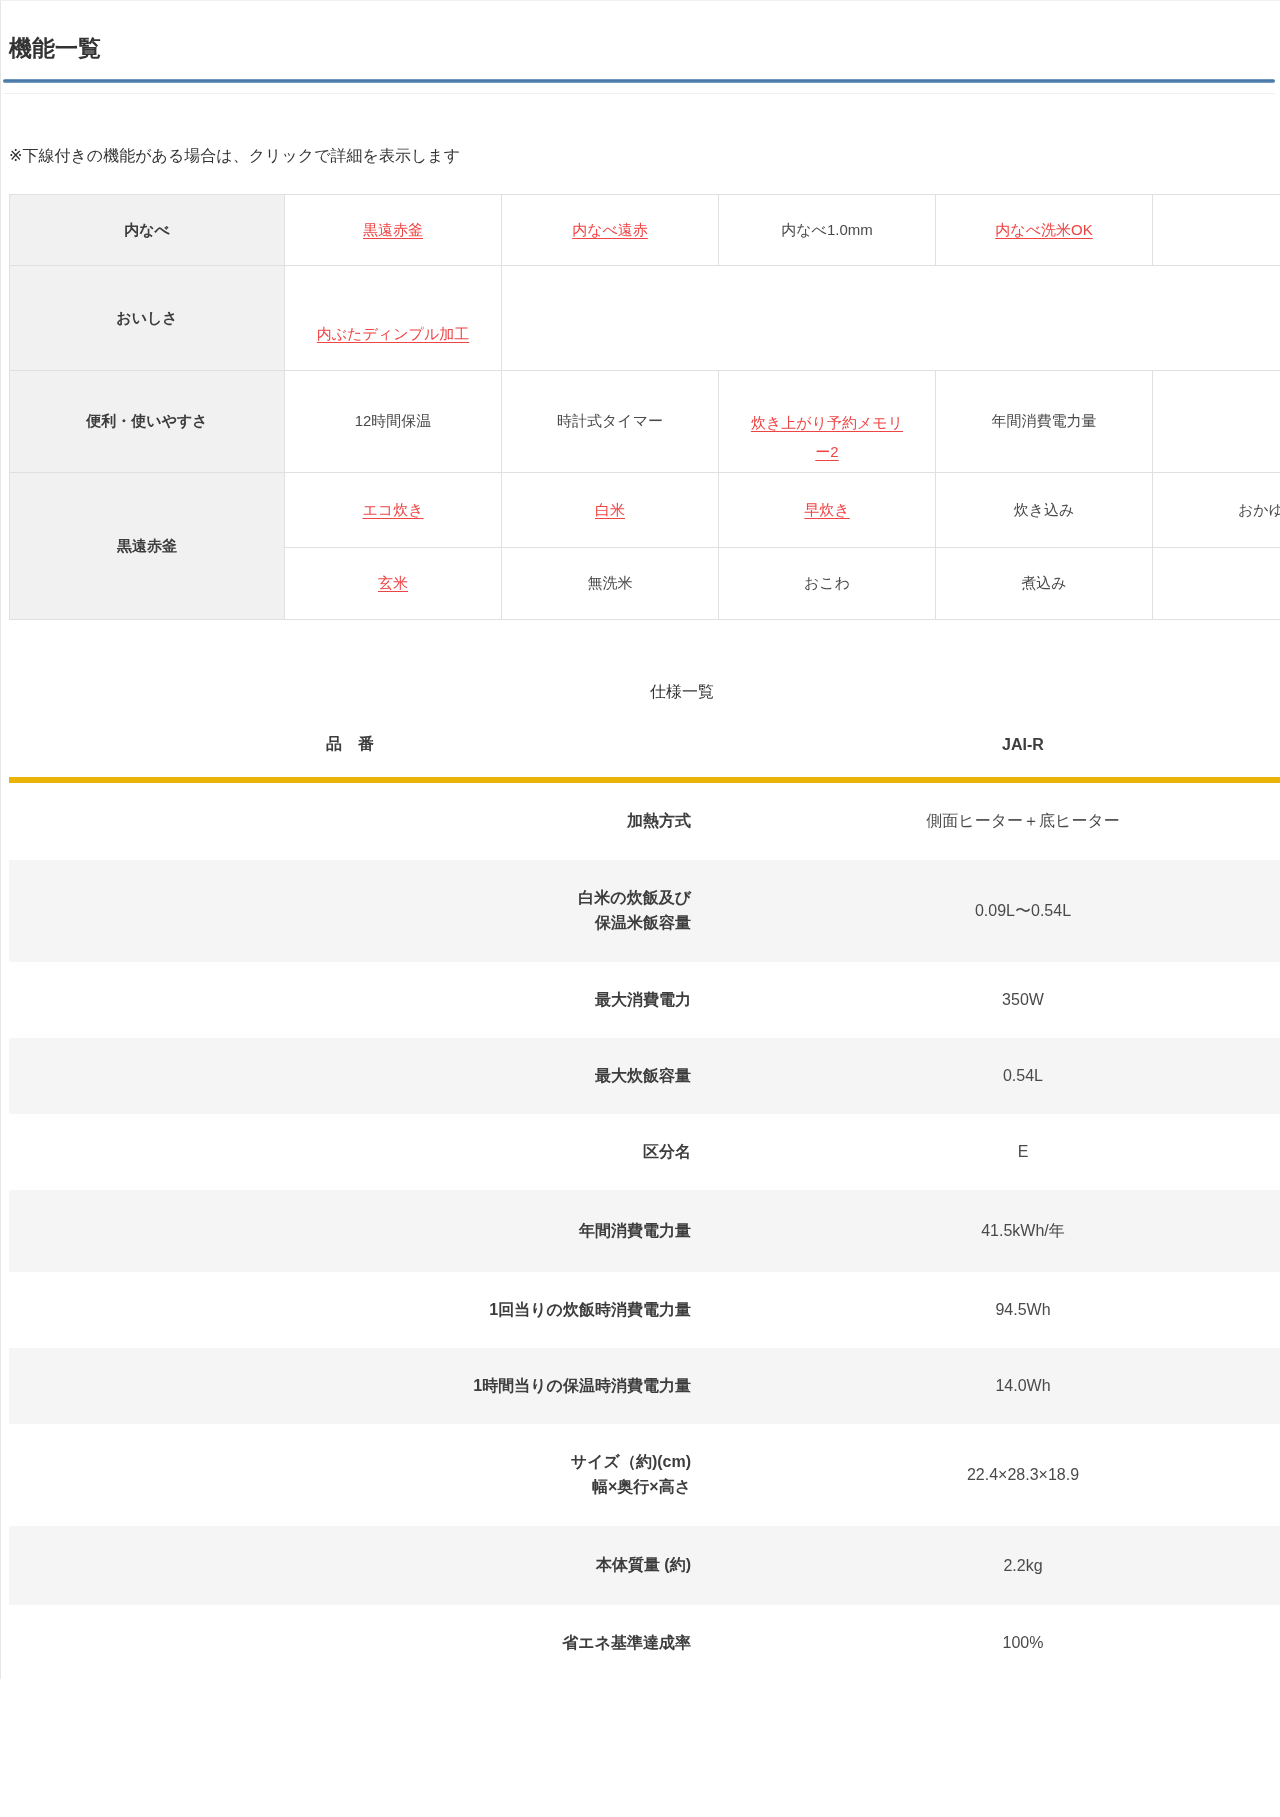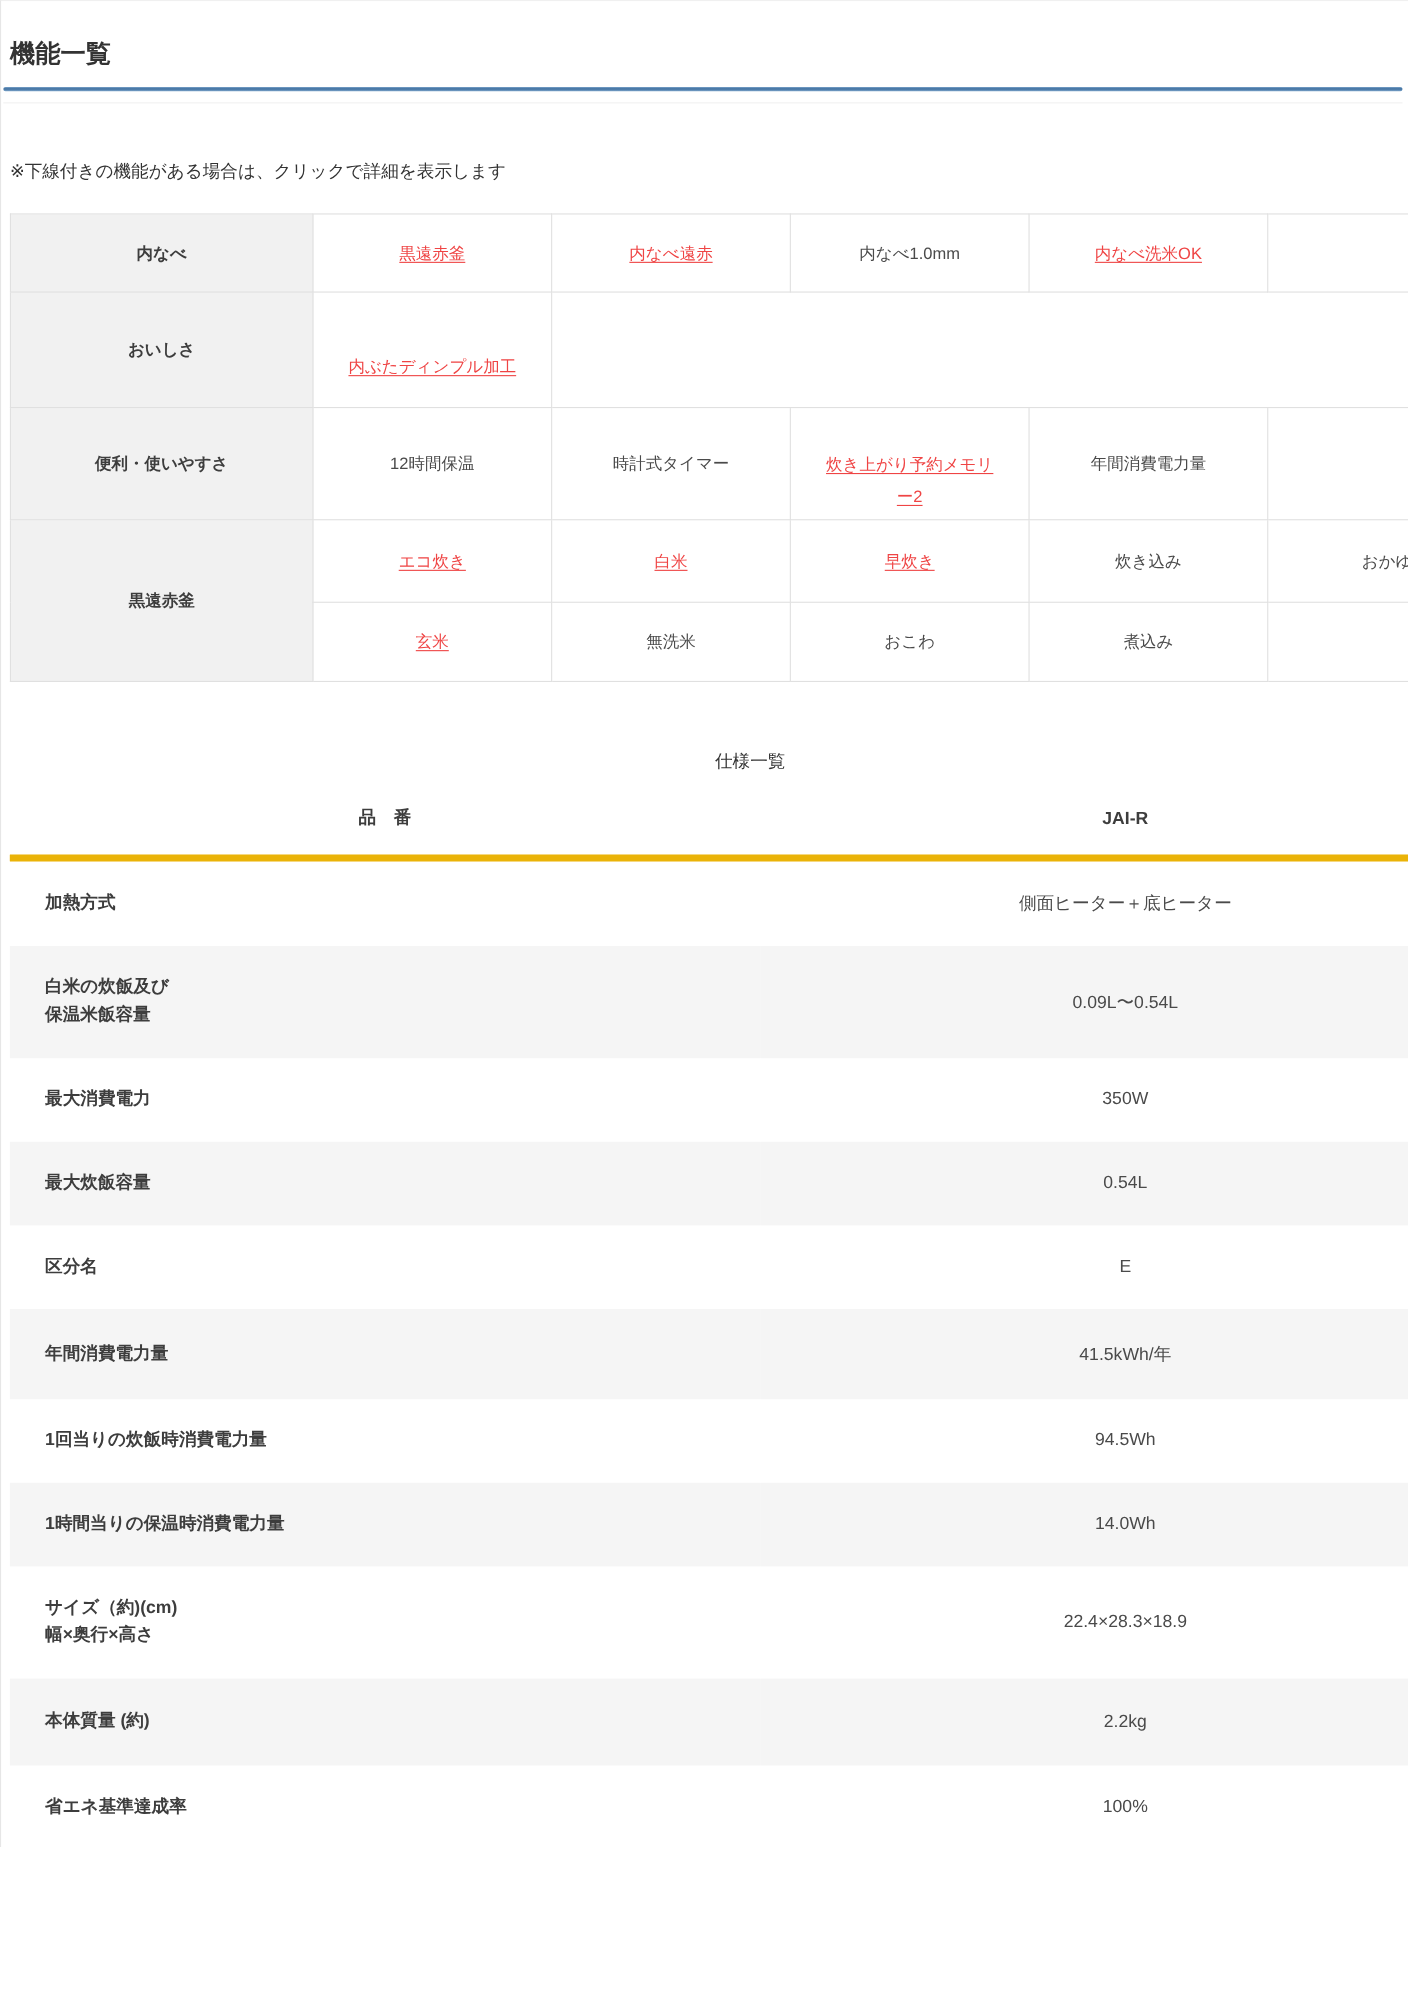--- a/index.html
+++ b/index.html
@@ -64,21 +64,21 @@
   .spec-caption{
     margin-top:62px;text-align:center;font-size:16px;color:#333;
   }
   .spec-table{
     margin-top:9px;width:1346px;font-size:16px;
   }
   .spec-table th,.spec-table td{
     vertical-align:middle;box-sizing:border-box;padding:6px 0;
   }
   .spec-table th{
-    text-align:left;padding-left:32px;font-weight:bold;color:#3d3d3d;
+    text-align:right;padding-left:32px;font-weight:bold;color:#3d3d3d;
     white-space:pre-line;line-height:1.55;
   }
   .spec-table td{text-align:center;color:#4a4a4a;}
   .spec-head-row{height:68px;}
   .spec-head-row th{text-align:center;padding-left:0;}
   .spec-head-row th,.spec-head-row td{
     border-bottom:6px solid #eab308;font-weight:bold;color:#3d3d3d;
   }
   .spec-body tr{height:76px;}
   .spec-body tr.tall{height:102px;}

